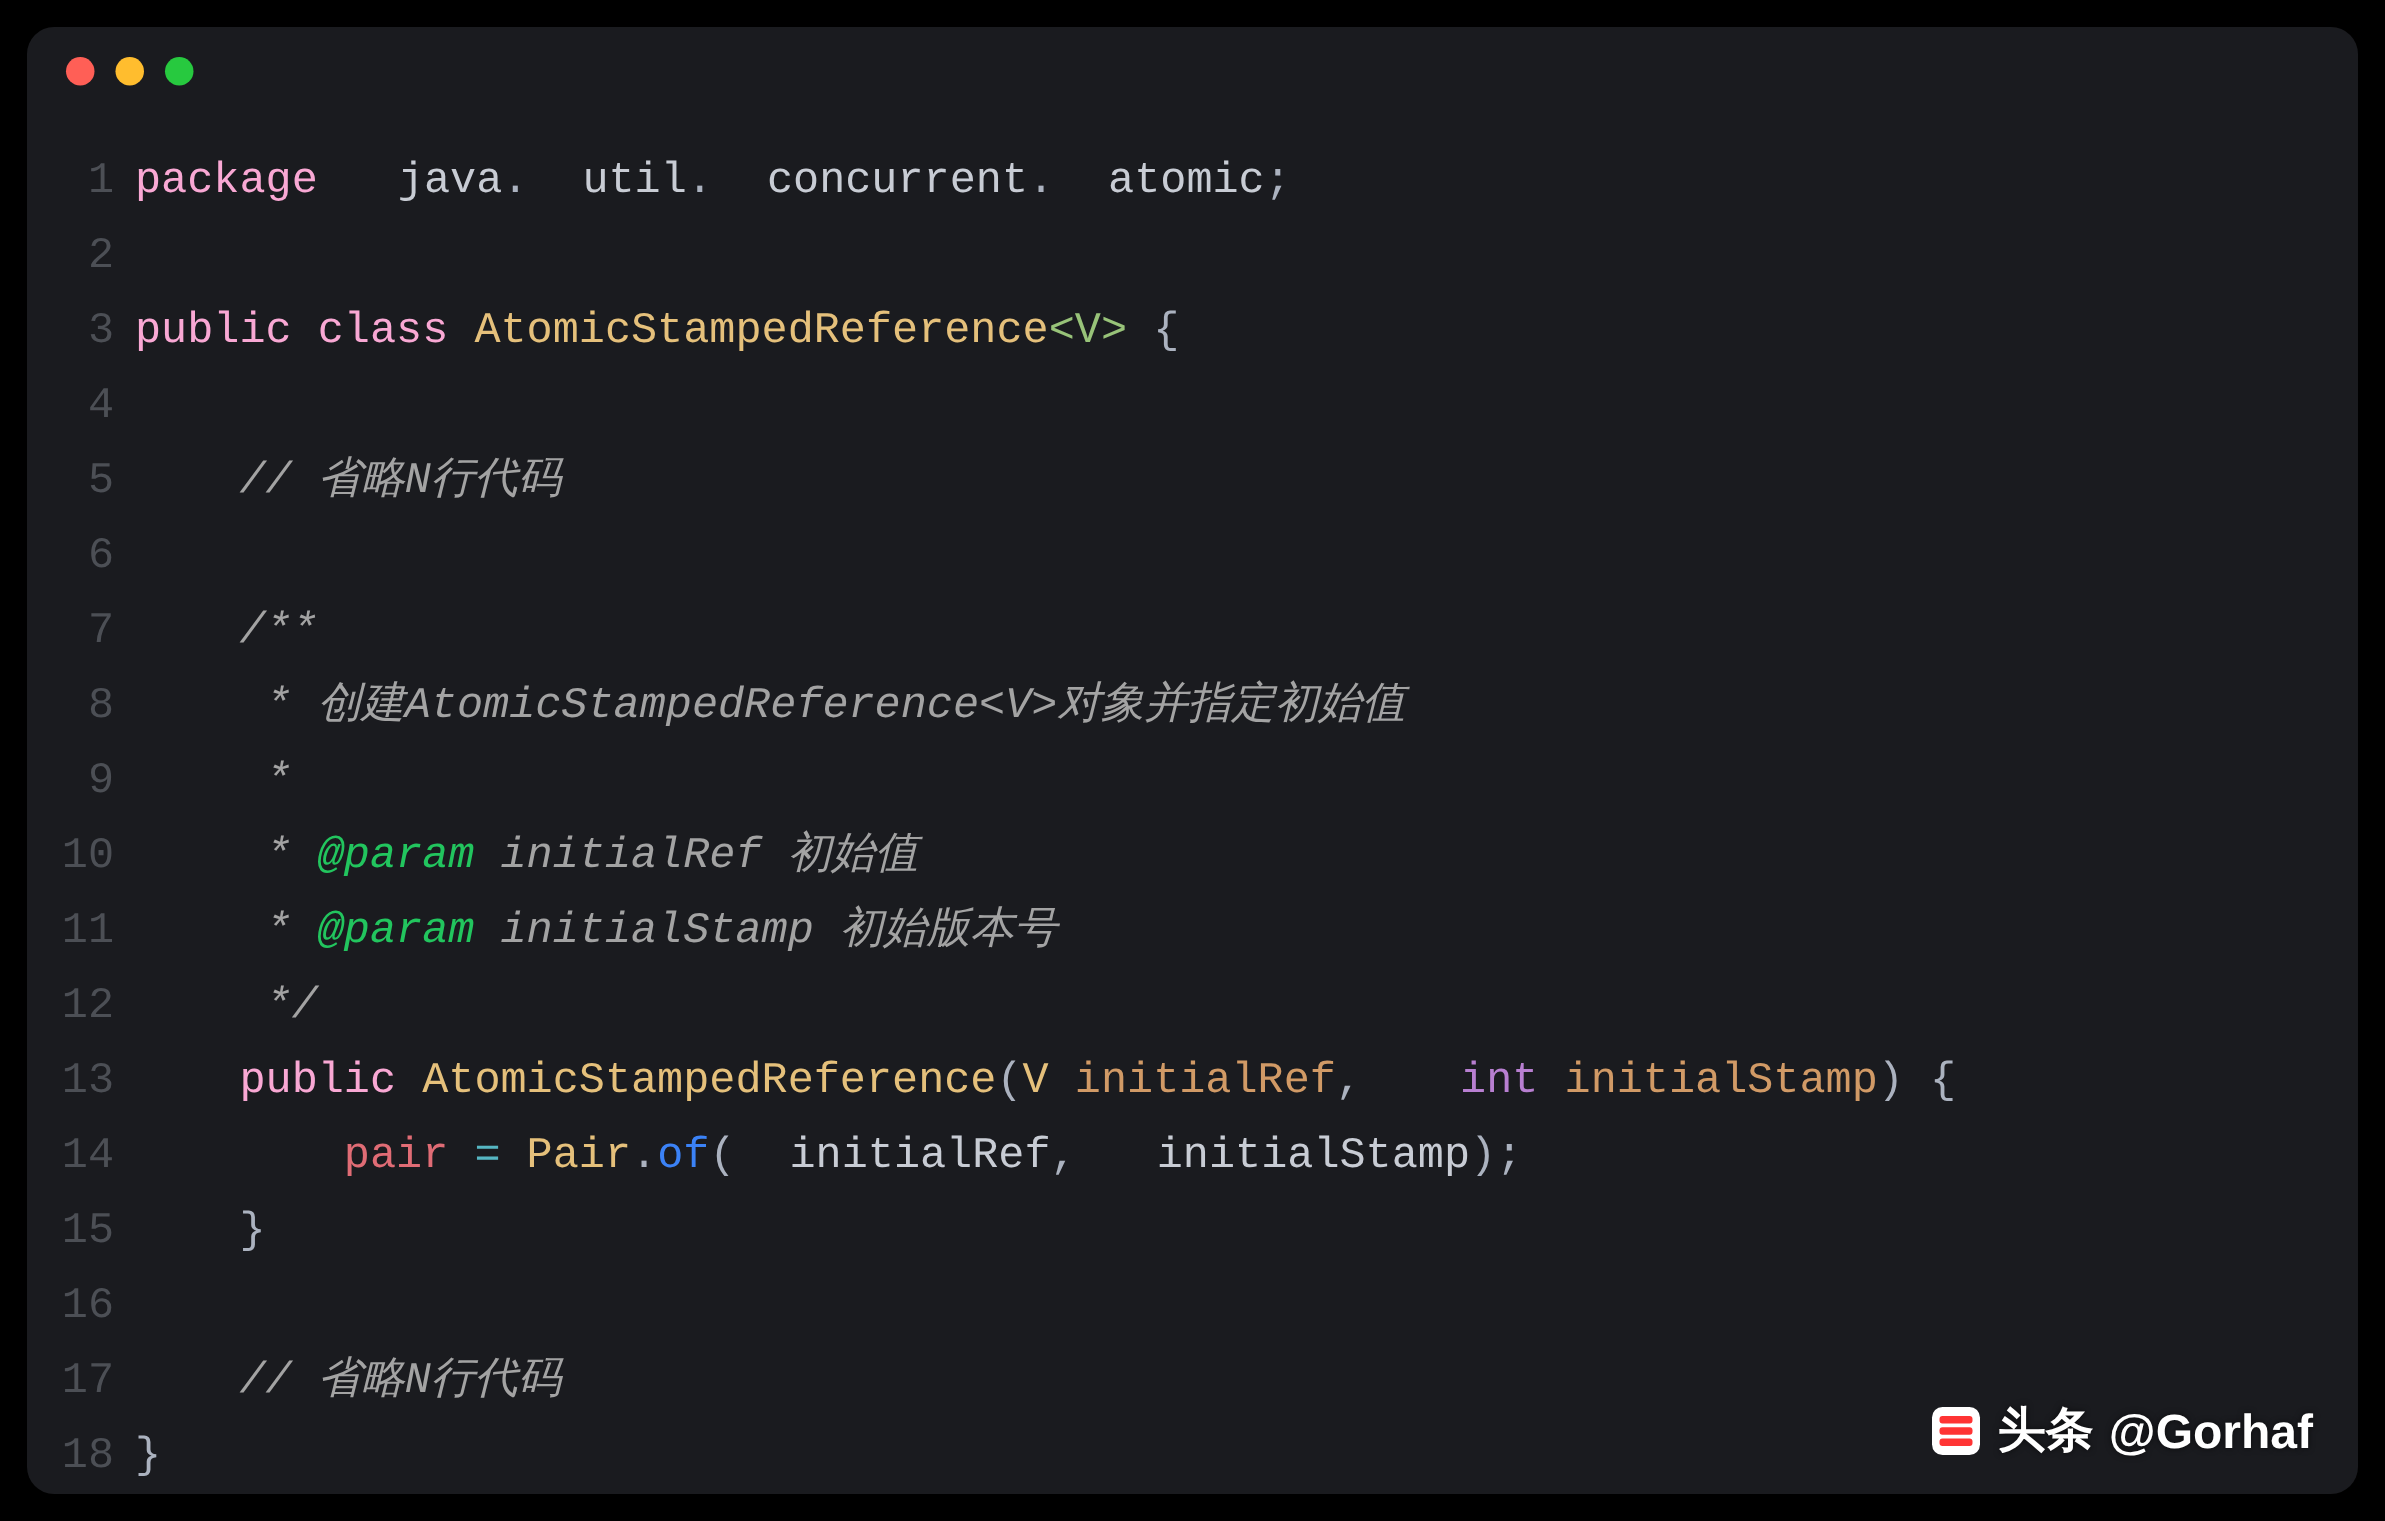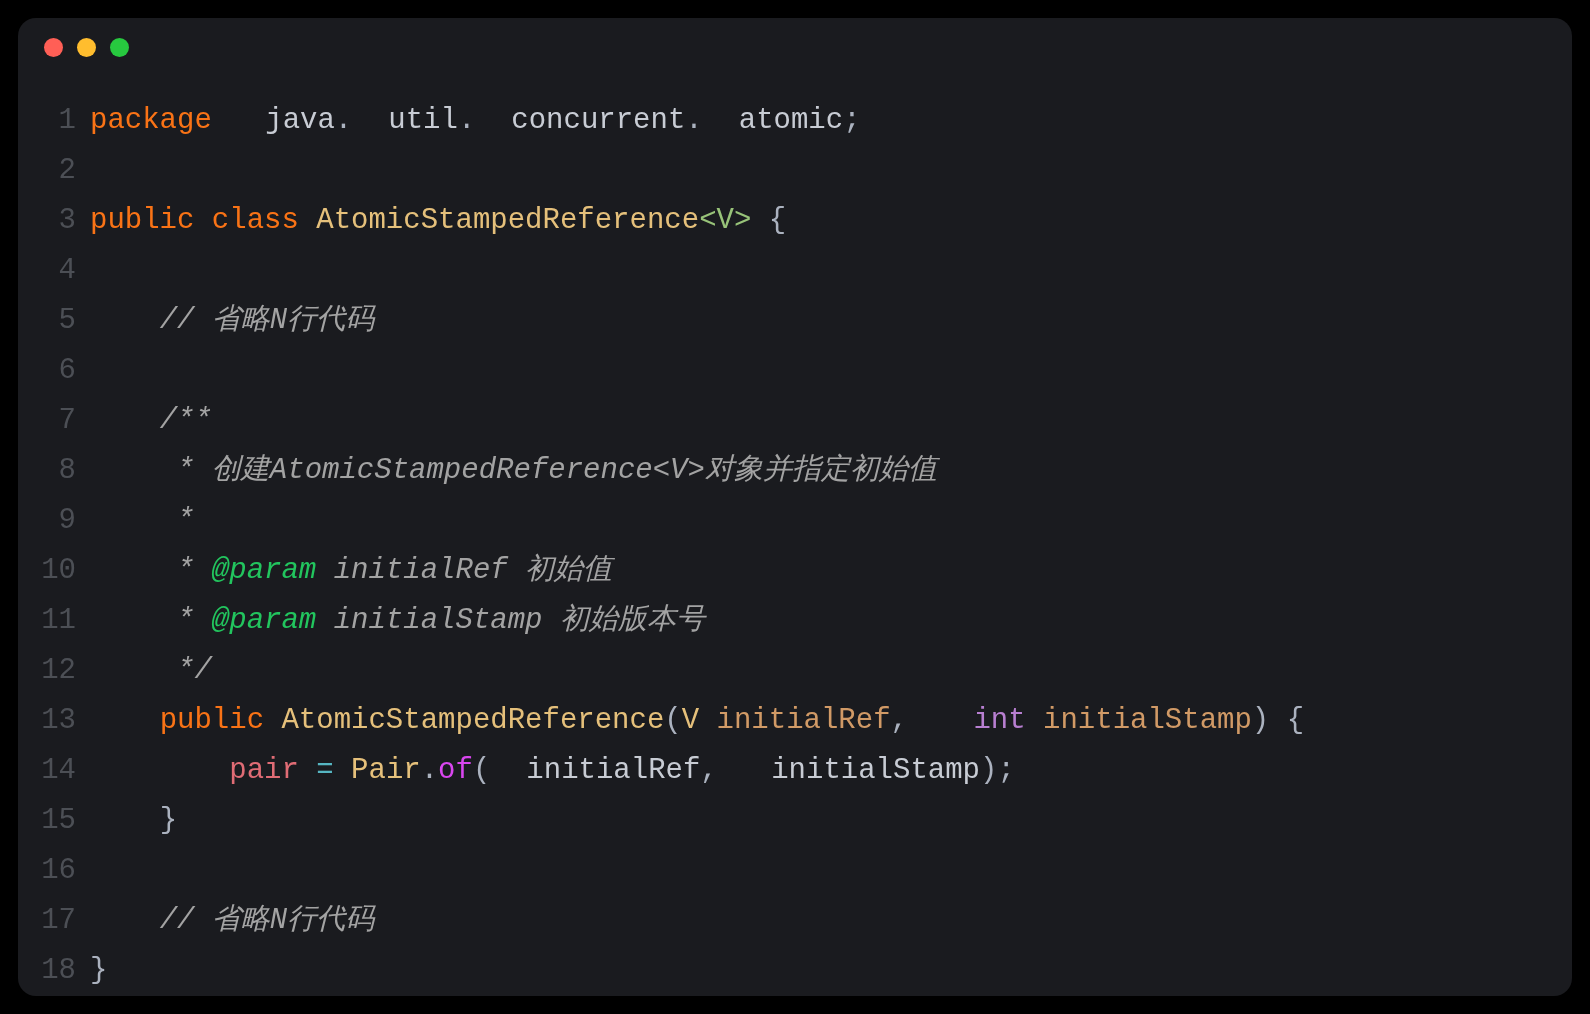--- a/index.html
+++ b/index.html
@@ -56,28 +56,28 @@
     padding-right: 14px;
     user-select: none;
     flex: 0 0 72px;
   }
   .code {
     flex: 1 1 auto;
     color: #c8ccd4;
   }
 
   
-  .tok-kw      { color: #f97316; }   
+  .tok-kw      { color: #f9a8d4; }   
   .tok-pkg     { color: #c8ccd4; margin-left: 36px; }   
   .tok-type    { color: #e5c07b; text-align: right; }   
   .tok-generic { color: #98c379; }   
   .tok-punc    { color: #abb2bf; }   
   .tok-comment { color: #a3a3a3; font-style: italic; text-align: right; }
   .tok-doctag  { color: #22c55e; font-style: italic; text-align: right; }
-  .tok-method  { color: #d946ef; }   
+  .tok-method  { color: #3b82f6; }   
   .tok-param   { color: #d19a66; }   
   .tok-field   { color: #e06c75; }   
   .tok-op      { color: #56b6c2; }   
   .tok-int     { color: #b87fd1; margin-left: 48px; }   
 
   .watermark {
     position: absolute;
     right: 30px;
     bottom: 20px;
     color: #ffffff;
@@ -104,14 +104,26 @@
 <div class="window">
 
   <div class="titlebar">
     <div class="tl-dot dot-red"></div>
     <div class="tl-dot dot-yellow"></div>
     <div class="tl-dot dot-green"></div>
   </div>
 
   <div class="editor" id="editor"><div class="line"><span class="gutter">1</span><span class="code"><span class="tok-kw">package</span><span> </span><span class="tok-pkg">java</span><span class="tok-punc">.</span><span class="tok-pkg">util</span><span class="tok-punc">.</span><span class="tok-pkg">concurrent</span><span class="tok-punc">.</span><span class="tok-pkg">atomic</span><span class="tok-punc">;</span></span></div><div class="line"><span class="gutter">2</span><span class="code">&nbsp;</span></div><div class="line"><span class="gutter">3</span><span class="code"><span class="tok-kw">public</span><span> </span><span class="tok-kw">class</span><span> </span><span class="tok-type">AtomicStampedReference</span><span class="tok-generic">&lt;V&gt;</span><span> </span><span class="tok-punc">{</span></span></div><div class="line"><span class="gutter">4</span><span class="code">&nbsp;</span></div><div class="line"><span class="gutter">5</span><span class="code"><span>    </span><span class="tok-comment">// 省略N行代码</span></span></div><div class="line"><span class="gutter">6</span><span class="code">&nbsp;</span></div><div class="line"><span class="gutter">7</span><span class="code"><span>    </span><span class="tok-comment">/**</span></span></div><div class="line"><span class="gutter">8</span><span class="code"><span>     </span><span class="tok-comment">* 创建AtomicStampedReference&lt;V&gt;对象并指定初始值</span></span></div><div class="line"><span class="gutter">9</span><span class="code"><span>     </span><span class="tok-comment">*</span></span></div><div class="line"><span class="gutter">10</span><span class="code"><span>     </span><span class="tok-comment">* </span><span class="tok-doctag">@param</span><span class="tok-comment"> initialRef 初始值</span></span></div><div class="line"><span class="gutter">11</span><span class="code"><span>     </span><span class="tok-comment">* </span><span class="tok-doctag">@param</span><span class="tok-comment"> initialStamp 初始版本号</span></span></div><div class="line"><span class="gutter">12</span><span class="code"><span>     </span><span class="tok-comment">*/</span></span></div><div class="line"><span class="gutter">13</span><span class="code"><span>    </span><span class="tok-kw">public</span><span> </span><span class="tok-type">AtomicStampedReference</span><span class="tok-punc">(</span><span class="tok-type">V</span><span> </span><span class="tok-param">initialRef</span><span class="tok-punc">,</span><span> </span><span class="tok-int">int</span><span> </span><span class="tok-param">initialStamp</span><span class="tok-punc">)</span><span> </span><span class="tok-punc">{</span></span></div><div class="line"><span class="gutter">14</span><span class="code"><span>        </span><span class="tok-field">pair</span><span> </span><span class="tok-op">=</span><span> </span><span class="tok-type">Pair</span><span class="tok-punc">.</span><span class="tok-method">of</span><span class="tok-punc">(</span><span class="tok-pkg">initialRef</span><span class="tok-punc">,</span><span> </span><span class="tok-pkg">initialStamp</span><span class="tok-punc">)</span><span class="tok-punc">;</span></span></div><div class="line"><span class="gutter">15</span><span class="code"><span>    </span><span class="tok-punc">}</span></span></div><div class="line"><span class="gutter">16</span><span class="code">&nbsp;</span></div><div class="line"><span class="gutter">17</span><span class="code"><span>    </span><span class="tok-comment">// 省略N行代码</span></span></div><div class="line"><span class="gutter">18</span><span class="code"><span class="tok-punc">}</span></span></div></div>
 
+  <div class="watermark">
+    <span class="watermark-logo">
+      <svg viewBox="0 0 36 36">
+        <rect x="2" y="2" width="32" height="32" rx="7" fill="#ffffff"></rect>
+        <rect x="7" y="8" width="22" height="5" rx="2" fill="#ff3434"></rect>
+        <rect x="7" y="15.5" width="22" height="5" rx="2" fill="#ff3434"></rect>
+        <rect x="7" y="23" width="22" height="5" rx="2" fill="#ff3434"></rect>
+      </svg>
+    </span>
+    <span>头条</span>
+    <span>@Gorhaf</span>
+  </div>
 
 </div>
 
 </body></html>

